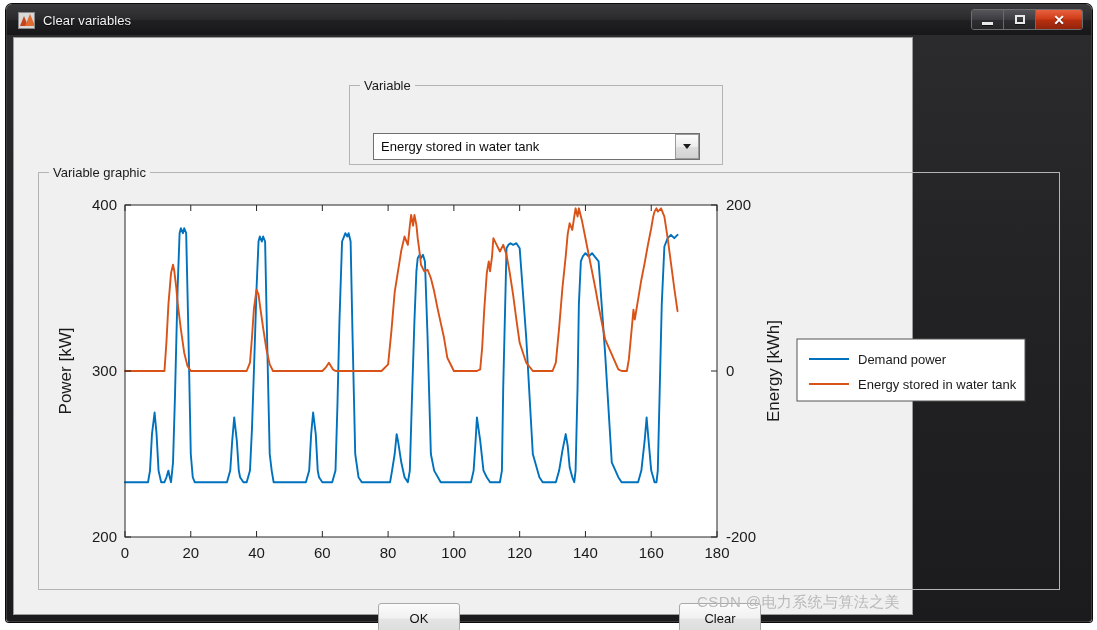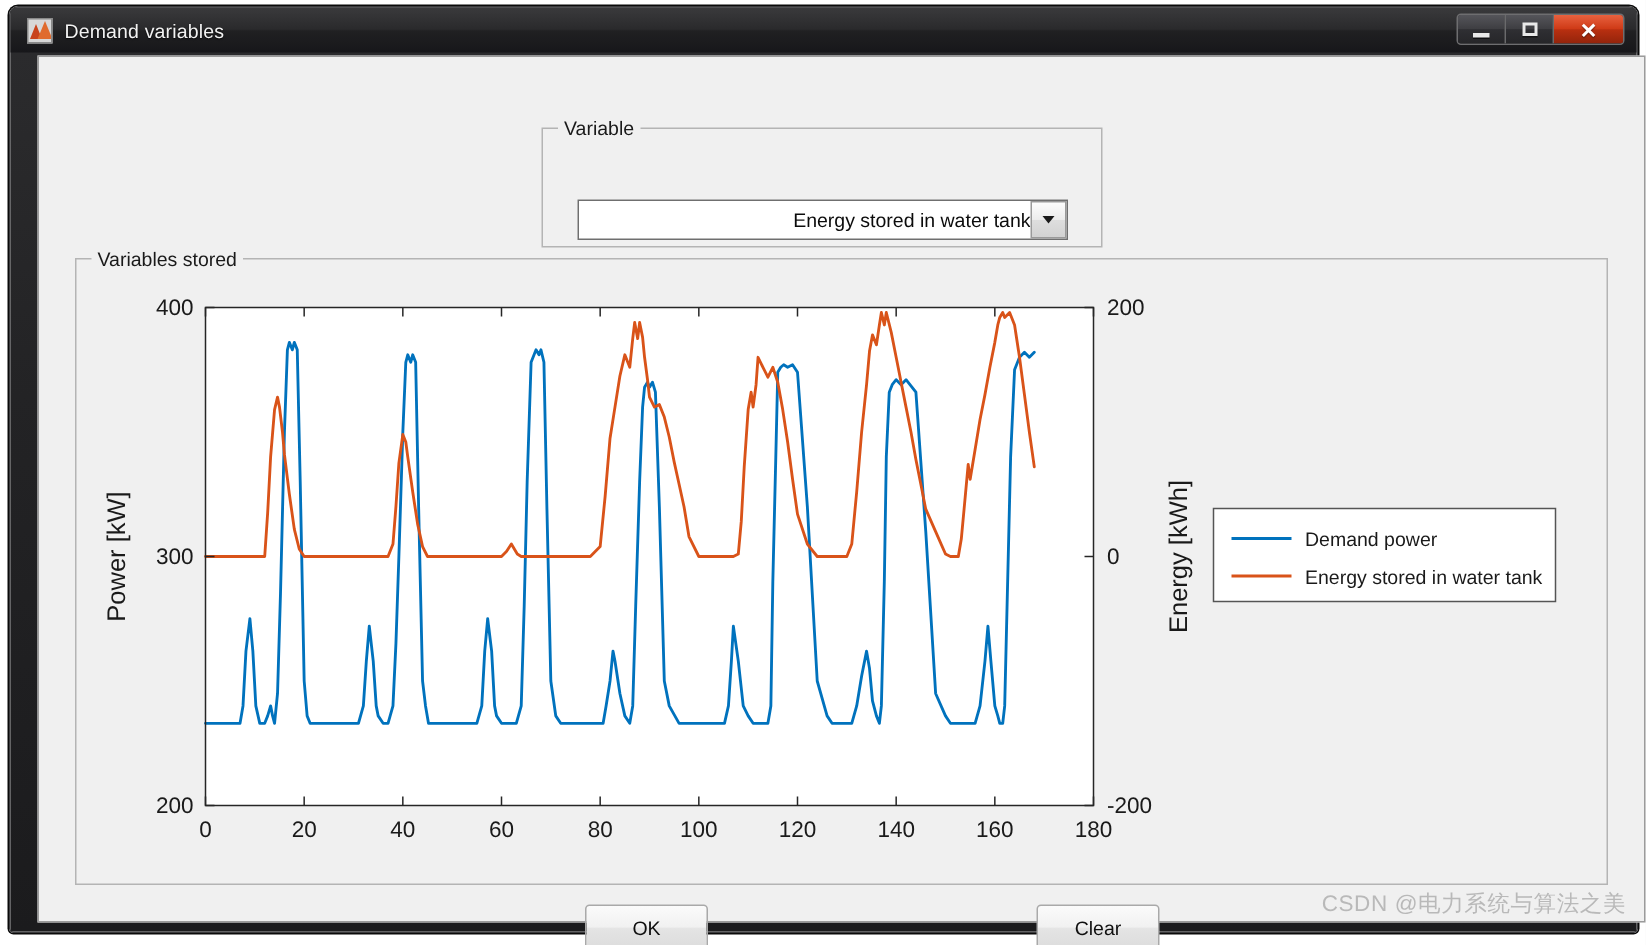--- a/index.html
+++ b/index.html
@@ -93,25 +93,24 @@
   }
   .glyph-close {
     color: #ffffff; font-size: 14px; font-weight: bold;
     line-height: 1; font-family: "Liberation Sans", sans-serif;
     text-shadow: 0 1px 1px rgba(0,0,0,.55);
   }
 
   
   #client {
     position: absolute;
-    left: 18px; top: 32px;
-    width: 1072px; height: 578px;
+    left: 6px; top: 32px;
+    width: 900px; height: 578px;
     background: #f0f0f0;
     border: 1px solid #9b9b9b;
-    text-align: right;
   }
 
   
   .groupbox {
     position: absolute;
     border: 1px solid #b4b4b4;
     background: transparent;
   }
   .groupbox > .gb-title {
     position: absolute;
@@ -199,21 +198,21 @@
 </head>
 <body>
 
 <div id="window">
 
   <div id="titlebar">
     <div id="app-icon">
       <span class="m1"></span>
         <span class="m2"></span>
     </div>
-    <div id="title-text">Demand variables</div>
+    <div id="title-text">Clear variables</div>
 
     <div id="winbtns">
       <div class="wb">
         <span class="glyph-min"></span>
       </div>
       <div class="wb">
         <span class="glyph-max"></span>
       </div>
       <div class="wb close">
         <span class="glyph-close">✕</span>
@@ -228,21 +227,21 @@
 
       <div id="combo">
         <span id="combo-value">Energy stored in water tank</span>
         <span id="combo-btn">
             <span class="tri"></span>
           </span>
       </div>
     </div>
 
     <div class="groupbox" id="gb-graphic">
-      <span class="gb-title">Variables stored</span>
+      <span class="gb-title">Variable graphic</span>
 
       <div id="plotwrap">
         <svg id="plot-svg" width="1020" height="416" viewBox="0 0 1020 416">
           <g id="svg-chart">
               <rect x="86" y="32" width="592" height="332" fill="#ffffff"></rect>
               <polyline points="86.00,309.22 89.29,309.22 92.58,309.22 95.87,309.22 99.16,309.22 102.44,309.22 105.73,309.22 109.02,309.22 111.00,297.60 112.97,261.08 115.60,239.50 117.57,261.08 119.55,297.60 122.18,309.22 125.47,309.22 127.44,304.24 129.41,297.60 130.73,304.24 132.04,309.22 134.02,289.30 135.99,222.90 138.62,115.00 140.60,60.22 141.91,55.24 143.88,60.22 145.20,55.24 147.17,60.22 149.15,148.20 151.78,281.00 153.75,304.24 155.72,309.22 158.36,309.22 161.64,309.22 164.93,309.22 171.51,309.22 178.09,309.22 184.67,309.22 187.96,309.22 191.24,297.60 193.22,267.72 195.19,244.48 197.82,267.72 199.80,297.60 201.11,304.24 204.40,309.22 207.69,309.22 210.98,297.60 212.95,256.10 214.92,198.00 217.56,115.00 219.53,68.52 220.84,63.54 222.82,68.52 224.13,63.54 226.11,68.52 228.08,164.80 230.71,281.00 232.68,297.60 234.66,309.22 237.29,309.22 240.58,309.22 243.87,309.22 250.44,309.22 257.02,309.22 263.60,309.22 266.89,309.22 270.18,297.60 272.15,261.08 274.12,239.50 276.76,261.08 278.73,297.60 280.04,304.24 283.33,309.22 286.62,309.22 289.91,309.22 293.20,309.22 296.49,297.60 298.46,231.20 300.44,148.20 303.07,68.52 305.04,63.54 306.36,60.22 308.33,63.54 309.64,60.22 311.62,68.52 313.59,164.80 316.22,281.00 319.51,304.24 322.80,309.22 329.38,309.22 335.96,309.22 342.53,309.22 345.82,309.22 349.11,309.22 351.08,309.22 353.06,297.60 355.69,281.00 357.66,261.08 358.98,267.72 362.27,289.30 365.56,304.24 368.84,309.22 370.82,297.60 372.79,231.20 375.42,148.20 377.40,98.40 378.71,85.12 380.68,81.80 382.00,85.12 383.97,81.80 385.95,88.44 388.58,164.80 391.87,281.00 395.16,297.60 401.73,309.22 408.31,309.22 414.89,309.22 418.18,309.22 421.47,309.22 424.76,309.22 428.04,309.22 430.02,309.22 431.99,309.22 434.62,297.60 436.60,267.72 437.91,244.48 441.20,267.72 444.49,297.60 447.78,304.24 451.07,309.22 454.36,309.22 456.33,309.22 458.30,309.22 460.93,309.22 462.91,297.60 464.22,214.60 466.20,131.60 467.51,75.16 469.48,71.84 471.46,70.18 474.09,71.84 477.38,70.18 480.67,75.16 487.24,164.80 493.82,281.00 500.40,304.24 503.69,309.22 506.98,309.22 508.95,309.22 510.92,309.22 513.56,309.22 515.53,309.22 516.84,309.22 520.13,297.60 523.42,277.68 526.71,261.08 528.68,272.70 530.66,294.28 533.29,304.24 535.26,309.22 536.58,297.60 538.55,214.60 539.87,131.60 541.84,88.44 543.81,83.46 546.44,80.14 549.73,83.46 553.02,80.14 559.60,88.44 566.18,181.40 572.76,289.30 579.33,304.24 582.62,309.22 585.91,309.22 587.88,309.22 589.86,309.22 592.49,309.22 594.46,309.22 595.78,309.22 599.07,309.22 602.36,297.60 605.64,267.72 607.62,244.48 609.59,267.72 612.22,297.60 614.20,304.24 615.51,309.22 617.48,309.22 618.80,297.60 620.77,214.60 622.75,131.60 625.38,73.50 628.67,65.20 631.96,61.88 635.24,65.20 638.53,61.88" fill="none" stroke="#0072BD" stroke-width="1.9" stroke-linejoin="round" stroke-linecap="round"></polyline>
               <polyline points="86.00,198.00 92.58,198.00 99.16,198.00 105.73,198.00 112.31,198.00 118.89,198.00 122.18,198.00 125.47,198.00 127.44,168.95 129.41,131.60 132.04,100.06 134.02,91.76 135.33,98.40 137.31,115.00 138.62,129.94 141.91,156.50 145.20,179.74 148.49,193.02 151.78,198.00 155.07,198.00 158.36,198.00 161.64,198.00 164.93,198.00 171.51,198.00 178.09,198.00 184.67,198.00 191.24,198.00 197.82,198.00 204.40,198.00 207.69,198.00 210.98,189.70 212.95,164.80 214.92,135.75 217.56,116.66 219.53,121.64 220.84,131.60 224.13,154.84 227.42,176.42 230.71,191.36 234.00,198.00 237.29,198.00 243.87,198.00 250.44,198.00 257.02,198.00 263.60,198.00 270.18,198.00 276.76,198.00 283.33,198.00 286.62,194.68 289.91,189.70 291.88,193.02 293.86,196.34 296.49,198.00 298.46,198.00 299.78,198.00 303.07,198.00 309.64,198.00 316.22,198.00 322.80,198.00 329.38,198.00 335.96,198.00 342.53,198.00 349.11,191.36 352.40,158.16 355.69,119.15 358.98,98.40 362.27,77.65 365.56,63.54 368.84,71.84 370.82,52.75 372.13,41.96 374.11,52.75 375.42,41.96 377.40,51.92 378.71,65.20 380.68,80.14 382.00,91.76 385.29,98.40 388.58,96.74 391.87,105.04 395.16,118.32 398.44,134.92 401.73,149.86 405.02,164.80 408.31,184.72 414.89,198.00 421.47,198.00 428.04,198.00 431.33,198.00 434.62,198.00 437.91,198.00 441.20,196.34 443.17,174.76 445.15,138.24 447.78,100.06 449.75,88.44 451.07,98.40 453.04,83.46 454.36,65.20 457.64,71.84 460.93,78.48 464.22,71.84 467.51,81.80 470.80,100.06 474.09,121.64 477.38,146.54 480.67,169.78 487.24,189.70 493.82,198.00 500.40,198.00 506.98,198.00 510.27,198.00 513.56,198.00 516.84,189.70 520.13,154.84 523.42,115.00 526.71,83.46 528.68,61.05 530.66,50.26 533.29,56.90 535.26,43.62 536.58,35.32 538.55,43.62 539.87,35.32 543.16,48.60 546.44,65.20 549.73,81.80 553.02,98.40 556.31,115.00 559.60,133.26 562.89,149.86 566.18,166.46 572.76,181.40 579.33,196.34 582.62,198.00 585.91,198.00 587.88,198.00 589.86,186.38 592.49,158.16 594.46,136.58 595.78,146.54 599.07,126.62 602.36,106.70 605.64,90.10 608.93,71.84 612.22,55.24 614.20,43.62 615.51,38.64 617.48,35.32 618.80,38.64 622.09,35.32 625.38,43.62 628.67,65.20 631.96,90.10 635.24,115.00 638.53,138.24" fill="none" stroke="#D95319" stroke-width="1.9" stroke-linejoin="round" stroke-linecap="round"></polyline>
               <rect x="86" y="32" width="592" height="332" fill="none" stroke="#262626" stroke-width="1"></rect>
               <line x1="86" y1="364" x2="86" y2="358" stroke="#262626" stroke-width="1"></line>
               <line x1="86" y1="32" x2="86" y2="38" stroke="#262626" stroke-width="1"></line>

